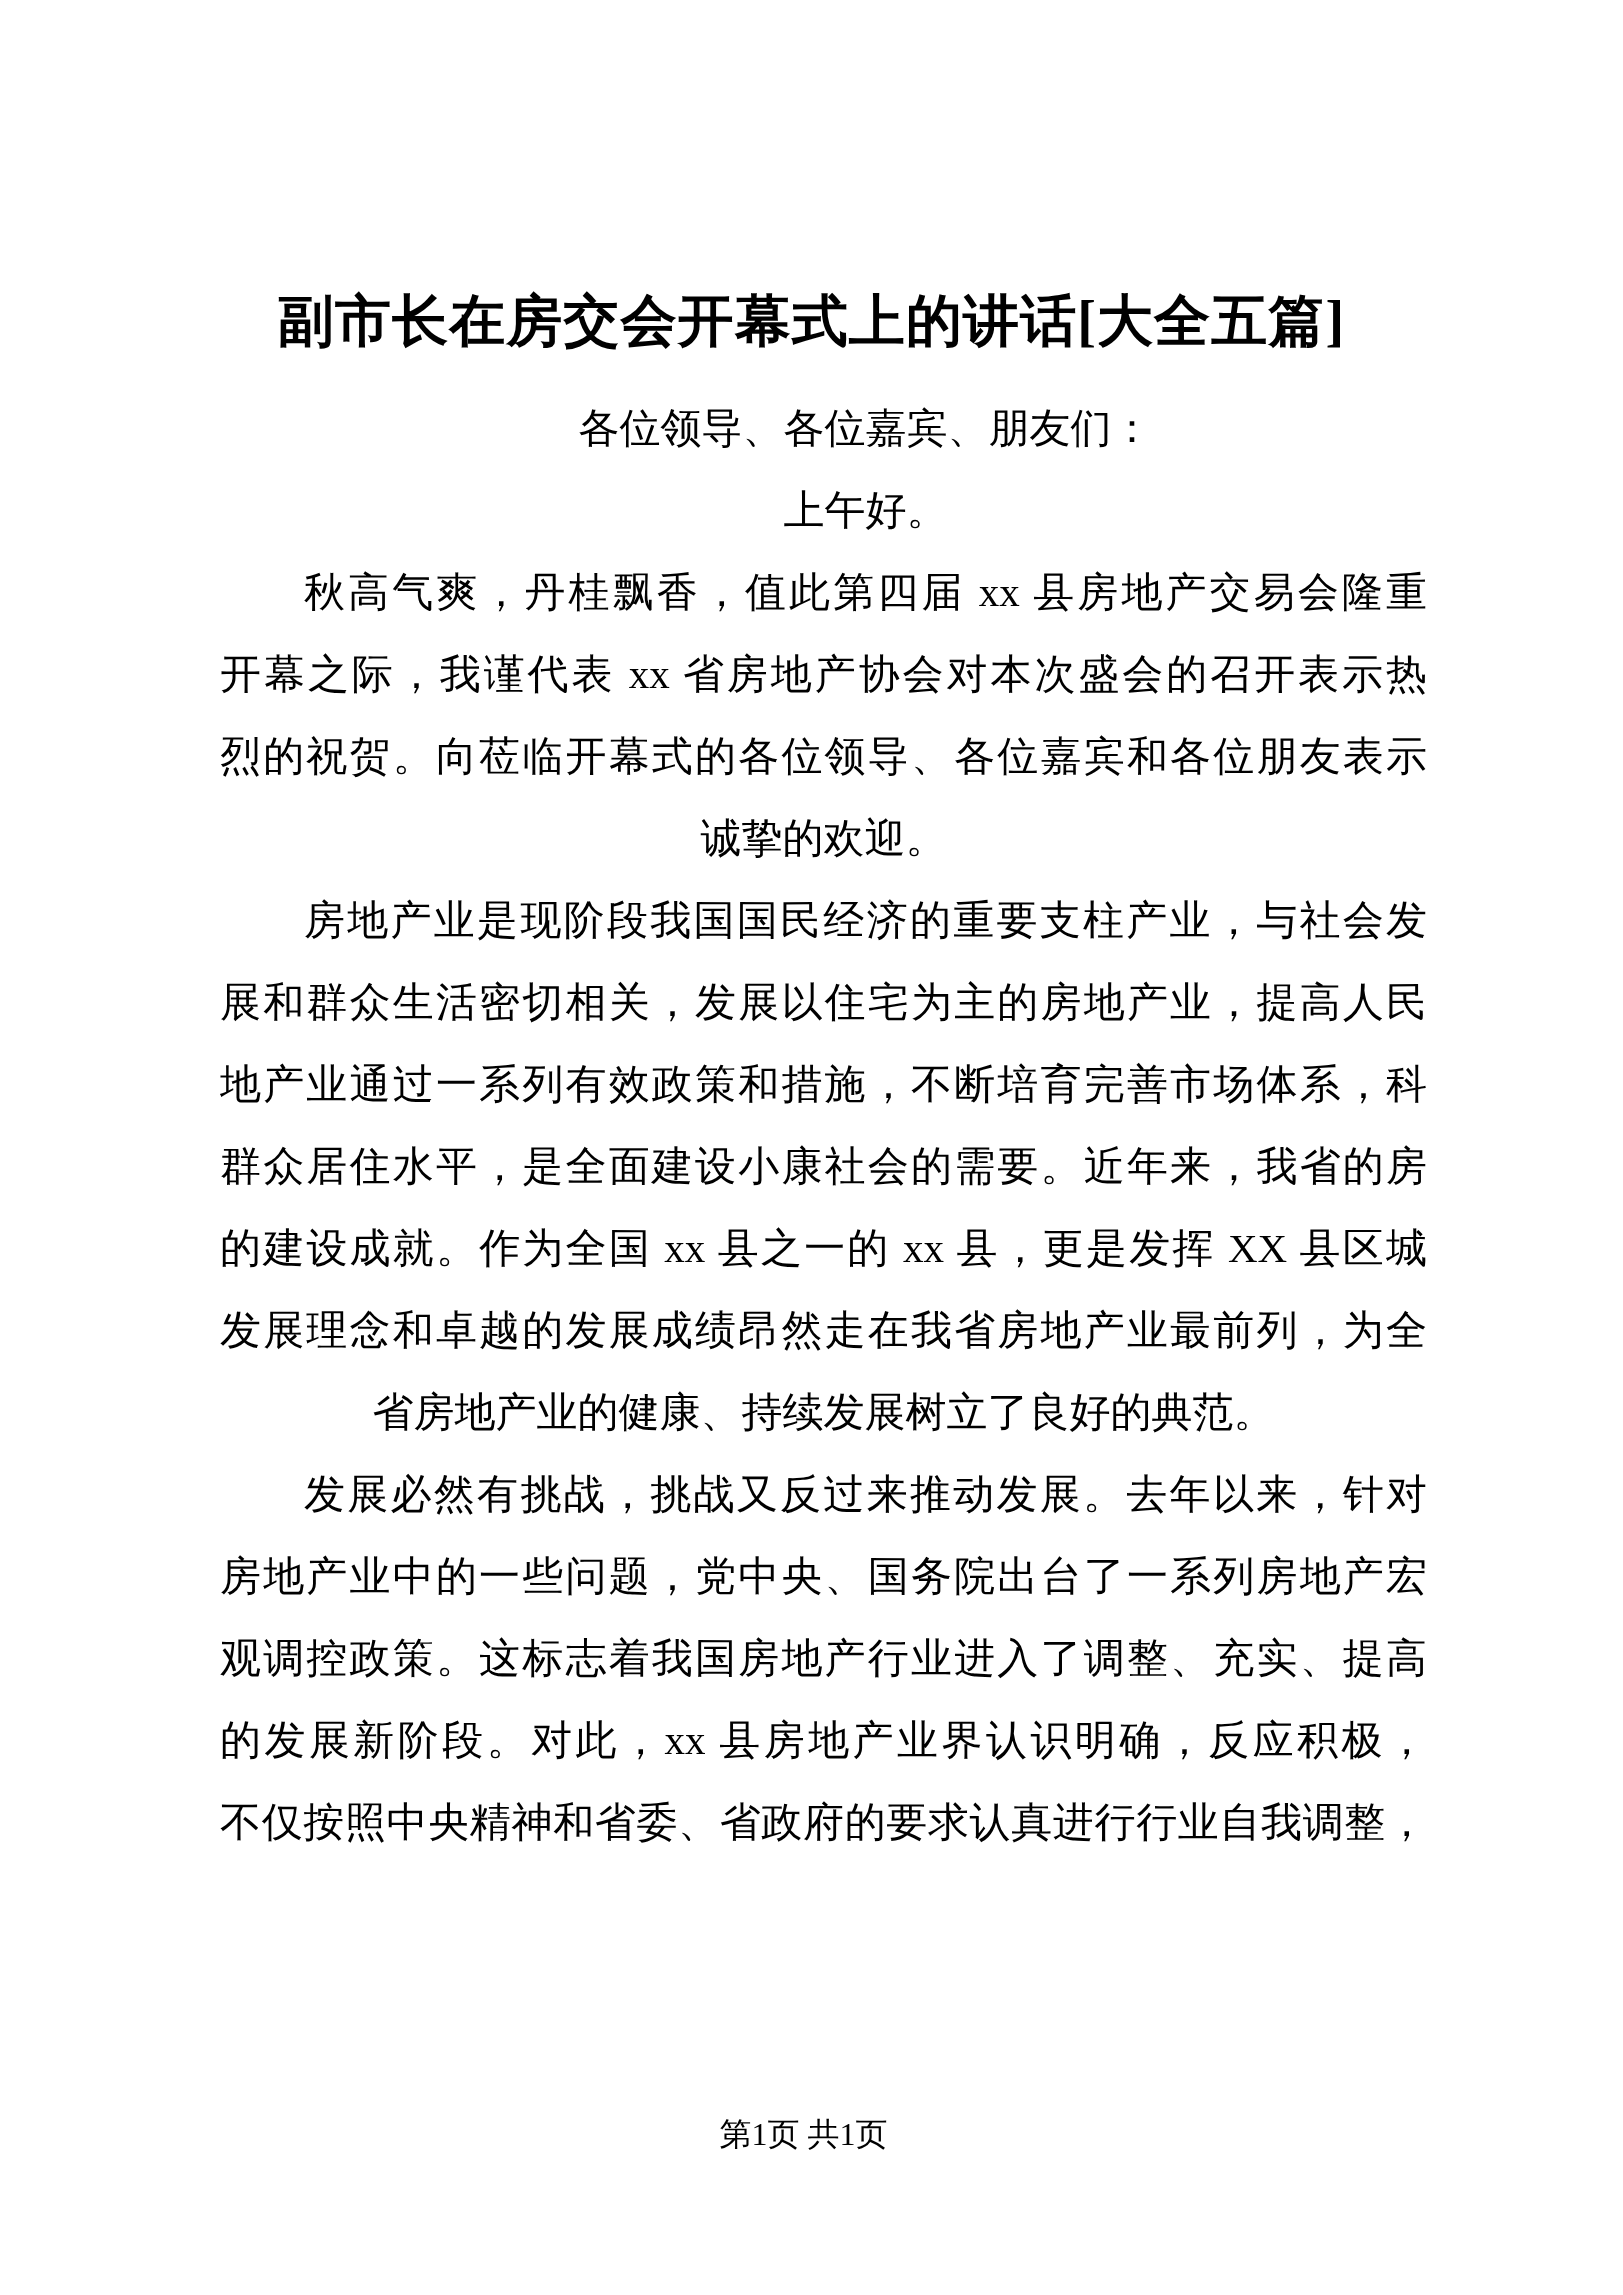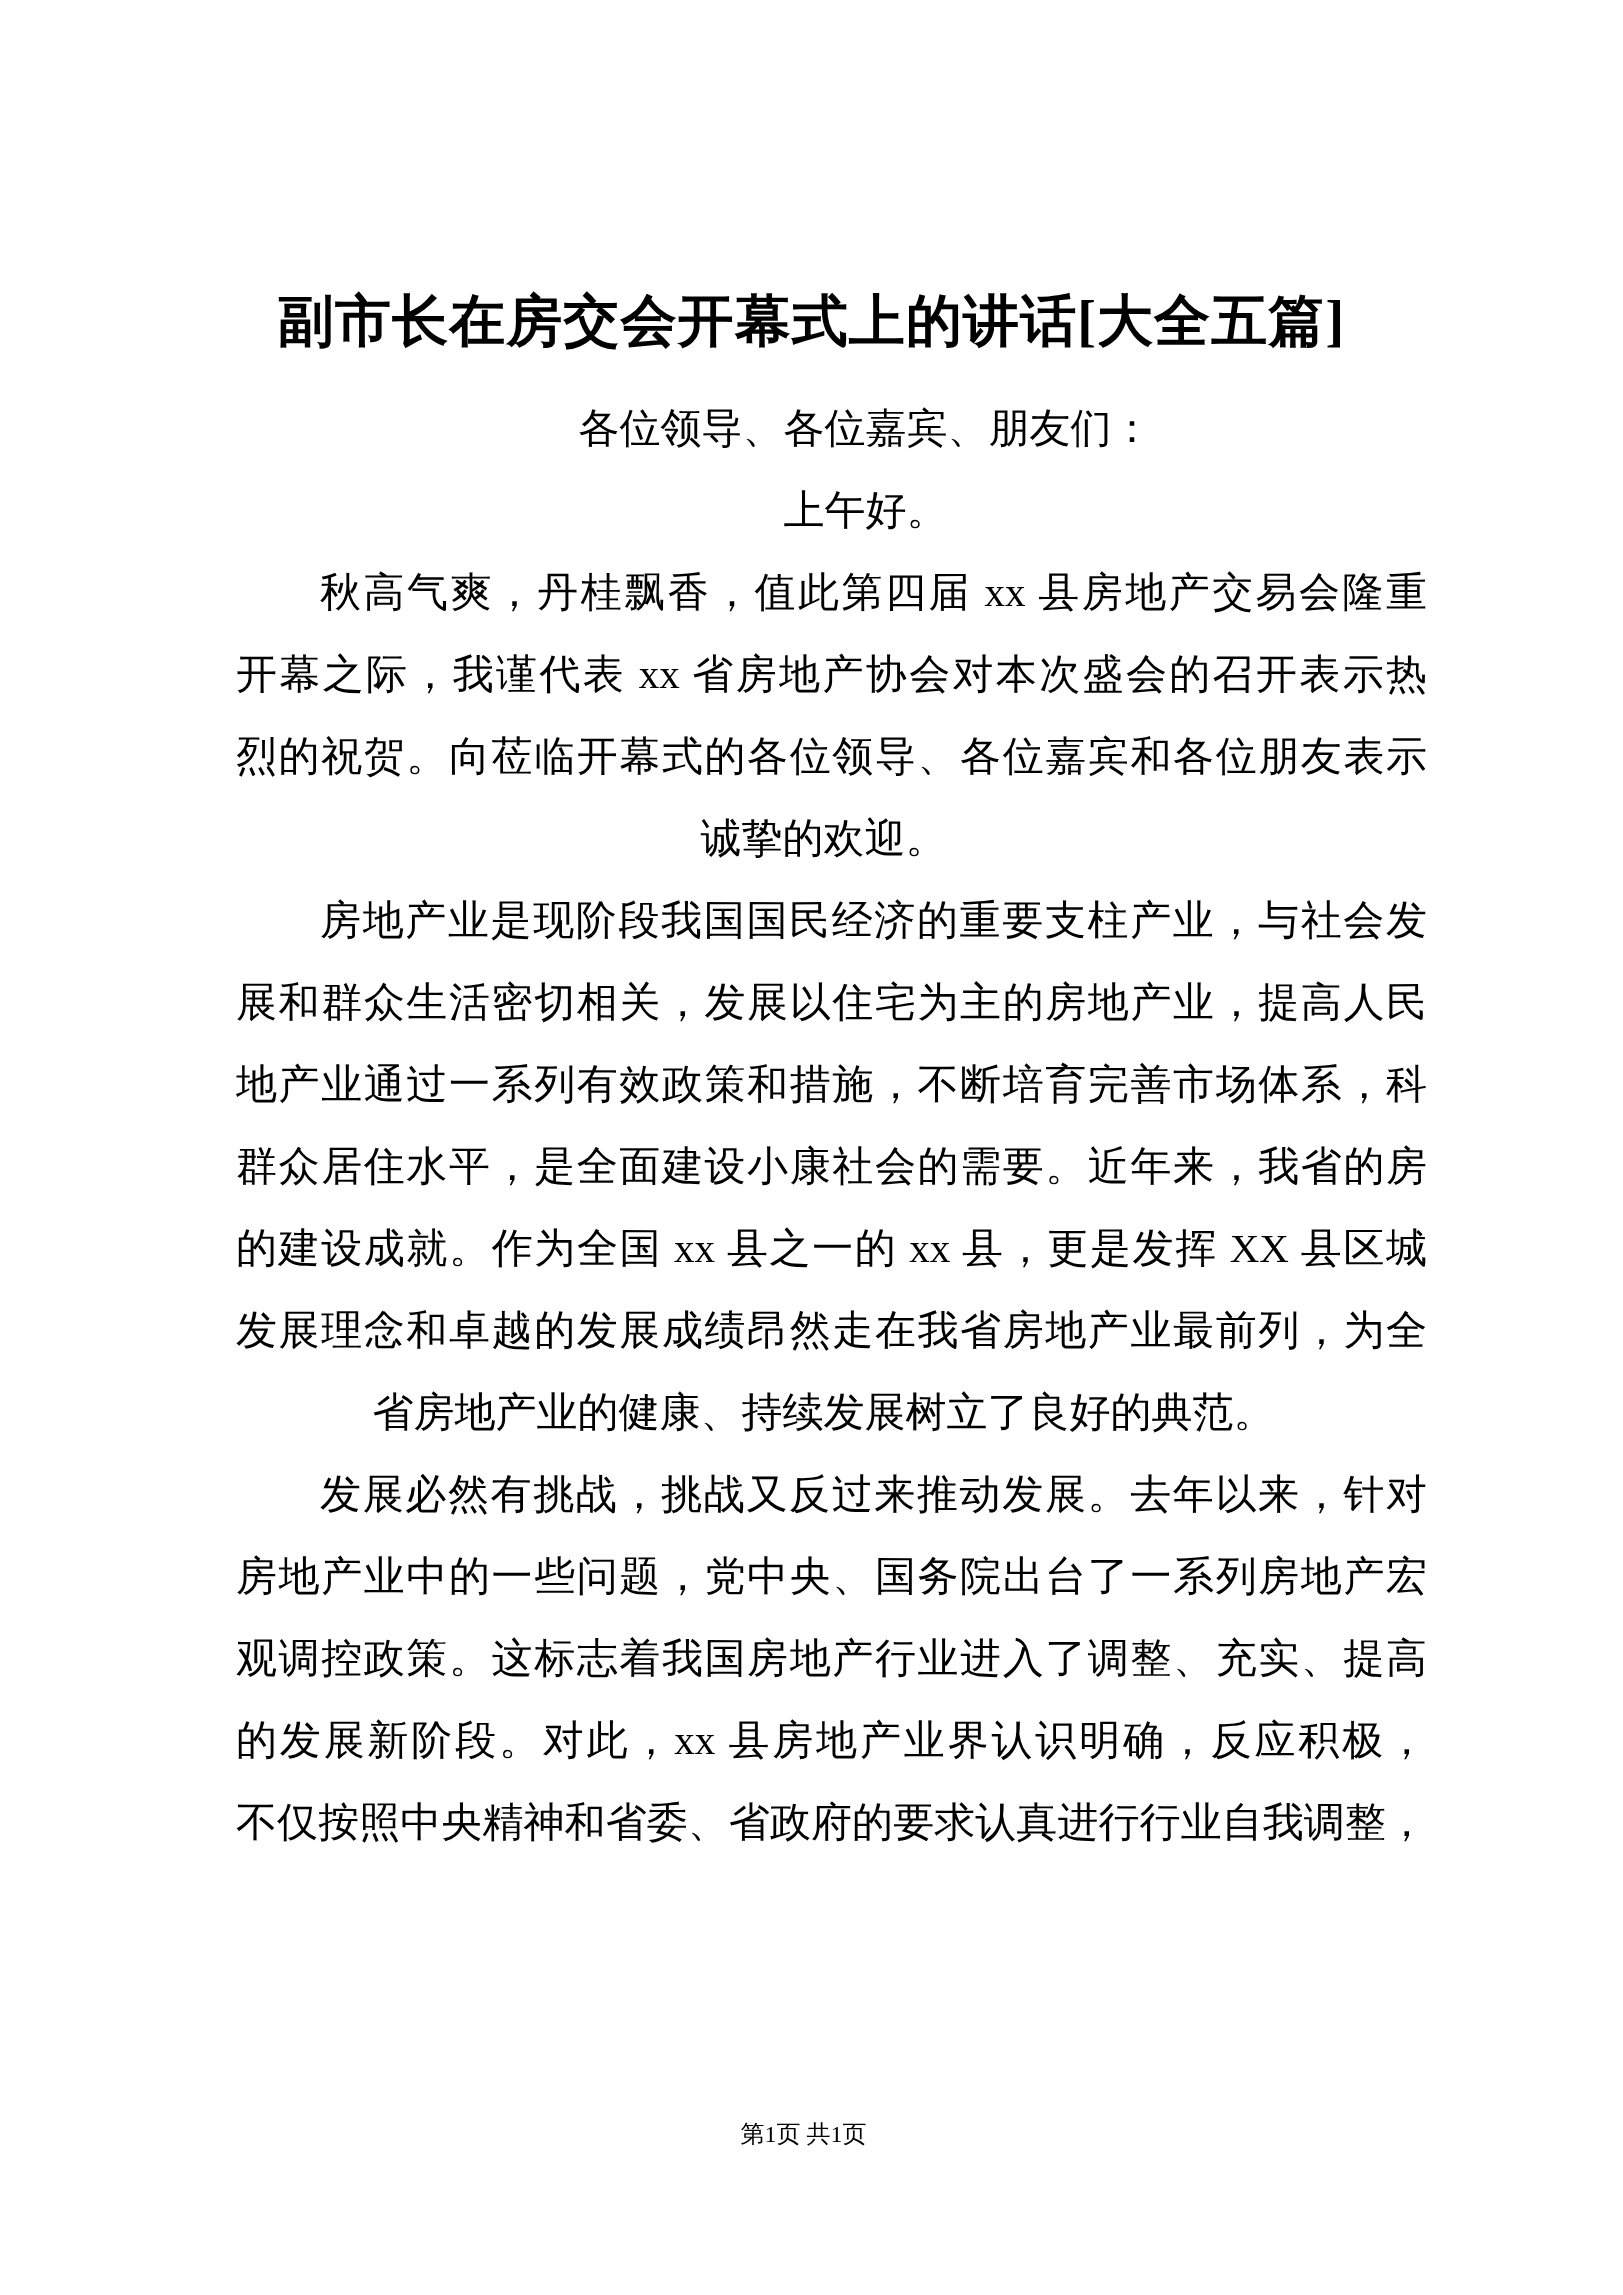--- a/index.html
+++ b/index.html
@@ -40,32 +40,31 @@
     line-height: 82px;
     height: 82px;
     text-align: center;
     white-space: nowrap;
   }
   .line.fill {
     white-space: normal;
     text-align: justify;
     text-align-last: justify;
     text-justify: inter-character;
-    margin-left: 16px;
   }
   .line.indent {
     text-indent: 84px;
   }
   .page-footer {
     position: absolute;
     top: 2115px;
     left: 0;
     right: 16px;
     text-align: center;
-    font-size: 24px;
+    font-size: 32px;
     line-height: 39px;
     white-space: nowrap;
     font-family: Liberation Serif, serif;
   }
 </style>
 </head>
 <body>
 
 <div class="page">
   <h1 class="doc-title">副市长在房交会开幕式上的讲话[大全五篇]</h1>

